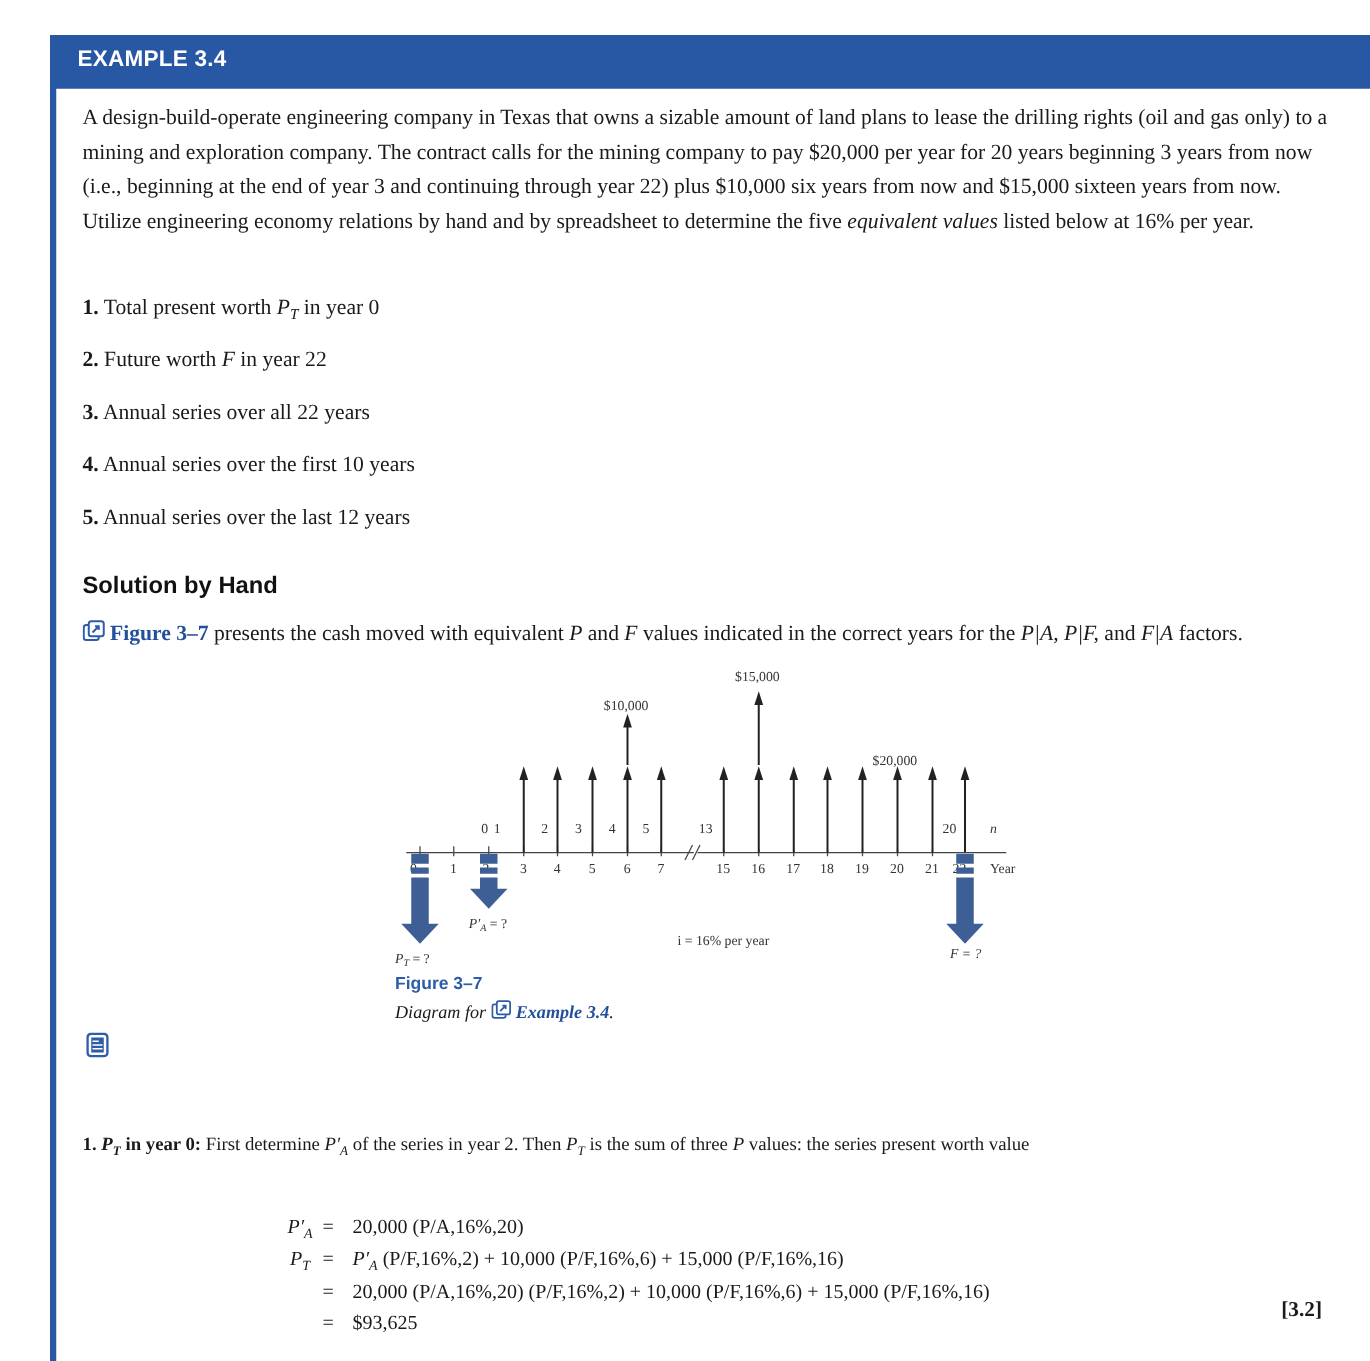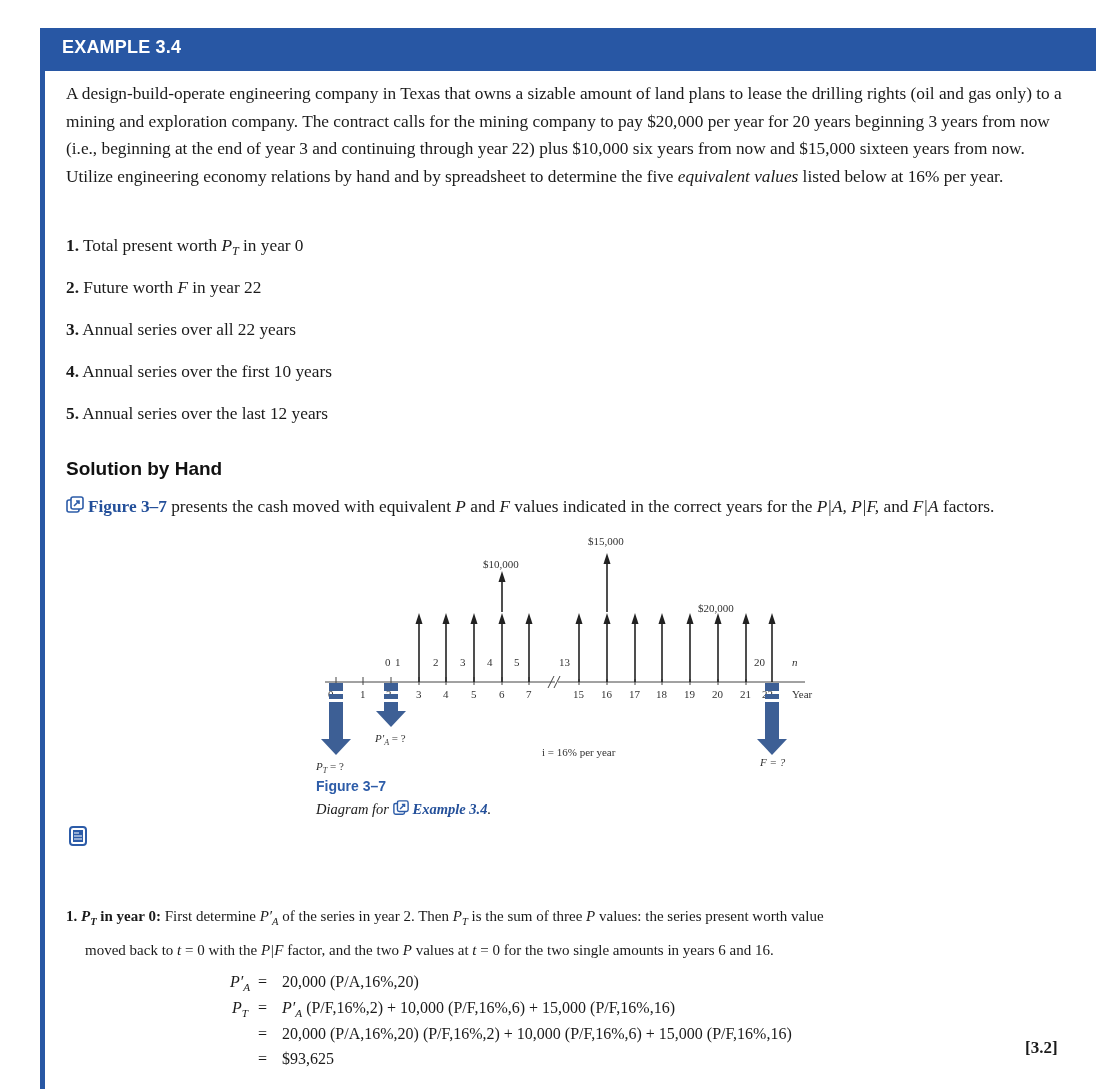--- a/index.html
+++ b/index.html
@@ -186,21 +186,20 @@
 <div class="note-icon">
   <svg width="18" height="20" viewBox="0 0 18 20">
       <rect x="1" y="1" width="16" height="18" rx="3" fill="none" stroke="#2d5ca8" stroke-width="2"></rect>
       <rect x="4" y="4" width="10" height="12" fill="#2d5ca8"></rect>
       <path d="M5 7 H10 M5 10 H13 M5 13 H13" stroke="#fff" stroke-width="1.2"></path>
     </svg>
 </div>
 
 <div class="step serif">
   <span><b>1.</b> <b><i>P</i><sub><i>T</i></sub><span> in year 0:</span></b><span> First determine </span><i>P′</i><sub><i>A</i></sub><span> of the series in year 2. Then </span><i>P</i><sub><i>T</i></sub><span> is the sum of three </span><i>P</i><span> values: the series present worth value</span></span>
-  <span class="indent"><span>moved back to </span><i>t</i><span> = 0 with the </span><i>P|F</i><span> factor, and the two </span><i>P</i><span> values at </span><i>t</i><span> = 0 for the two single amounts in years 6 and 16.</span></span>
 </div>
 
 <div class="eq serif eq-lhs" style="top:973px"><i>P′</i><sub><i>A</i></sub></div>
 <div class="eq serif eq-eqs" style="top:973px">=</div>
 <div class="eq serif eq-rhs" style="top:973px">20,000 (P/A,16%,20)</div>
 
 <div class="eq serif eq-lhs" style="top:999px"><i>P</i><sub><i>T</i></sub></div>
 <div class="eq serif eq-eqs" style="top:999px">=</div>
 <div class="eq serif eq-rhs" style="top:999px"><i>P′</i><sub><i>A</i></sub><span> (P/F,16%,2) + 10,000 (P/F,16%,6) + 15,000 (P/F,16%,16)</span></div>
 <div class="eq serif eq-num" style="top:998px">[3.2]</div>

